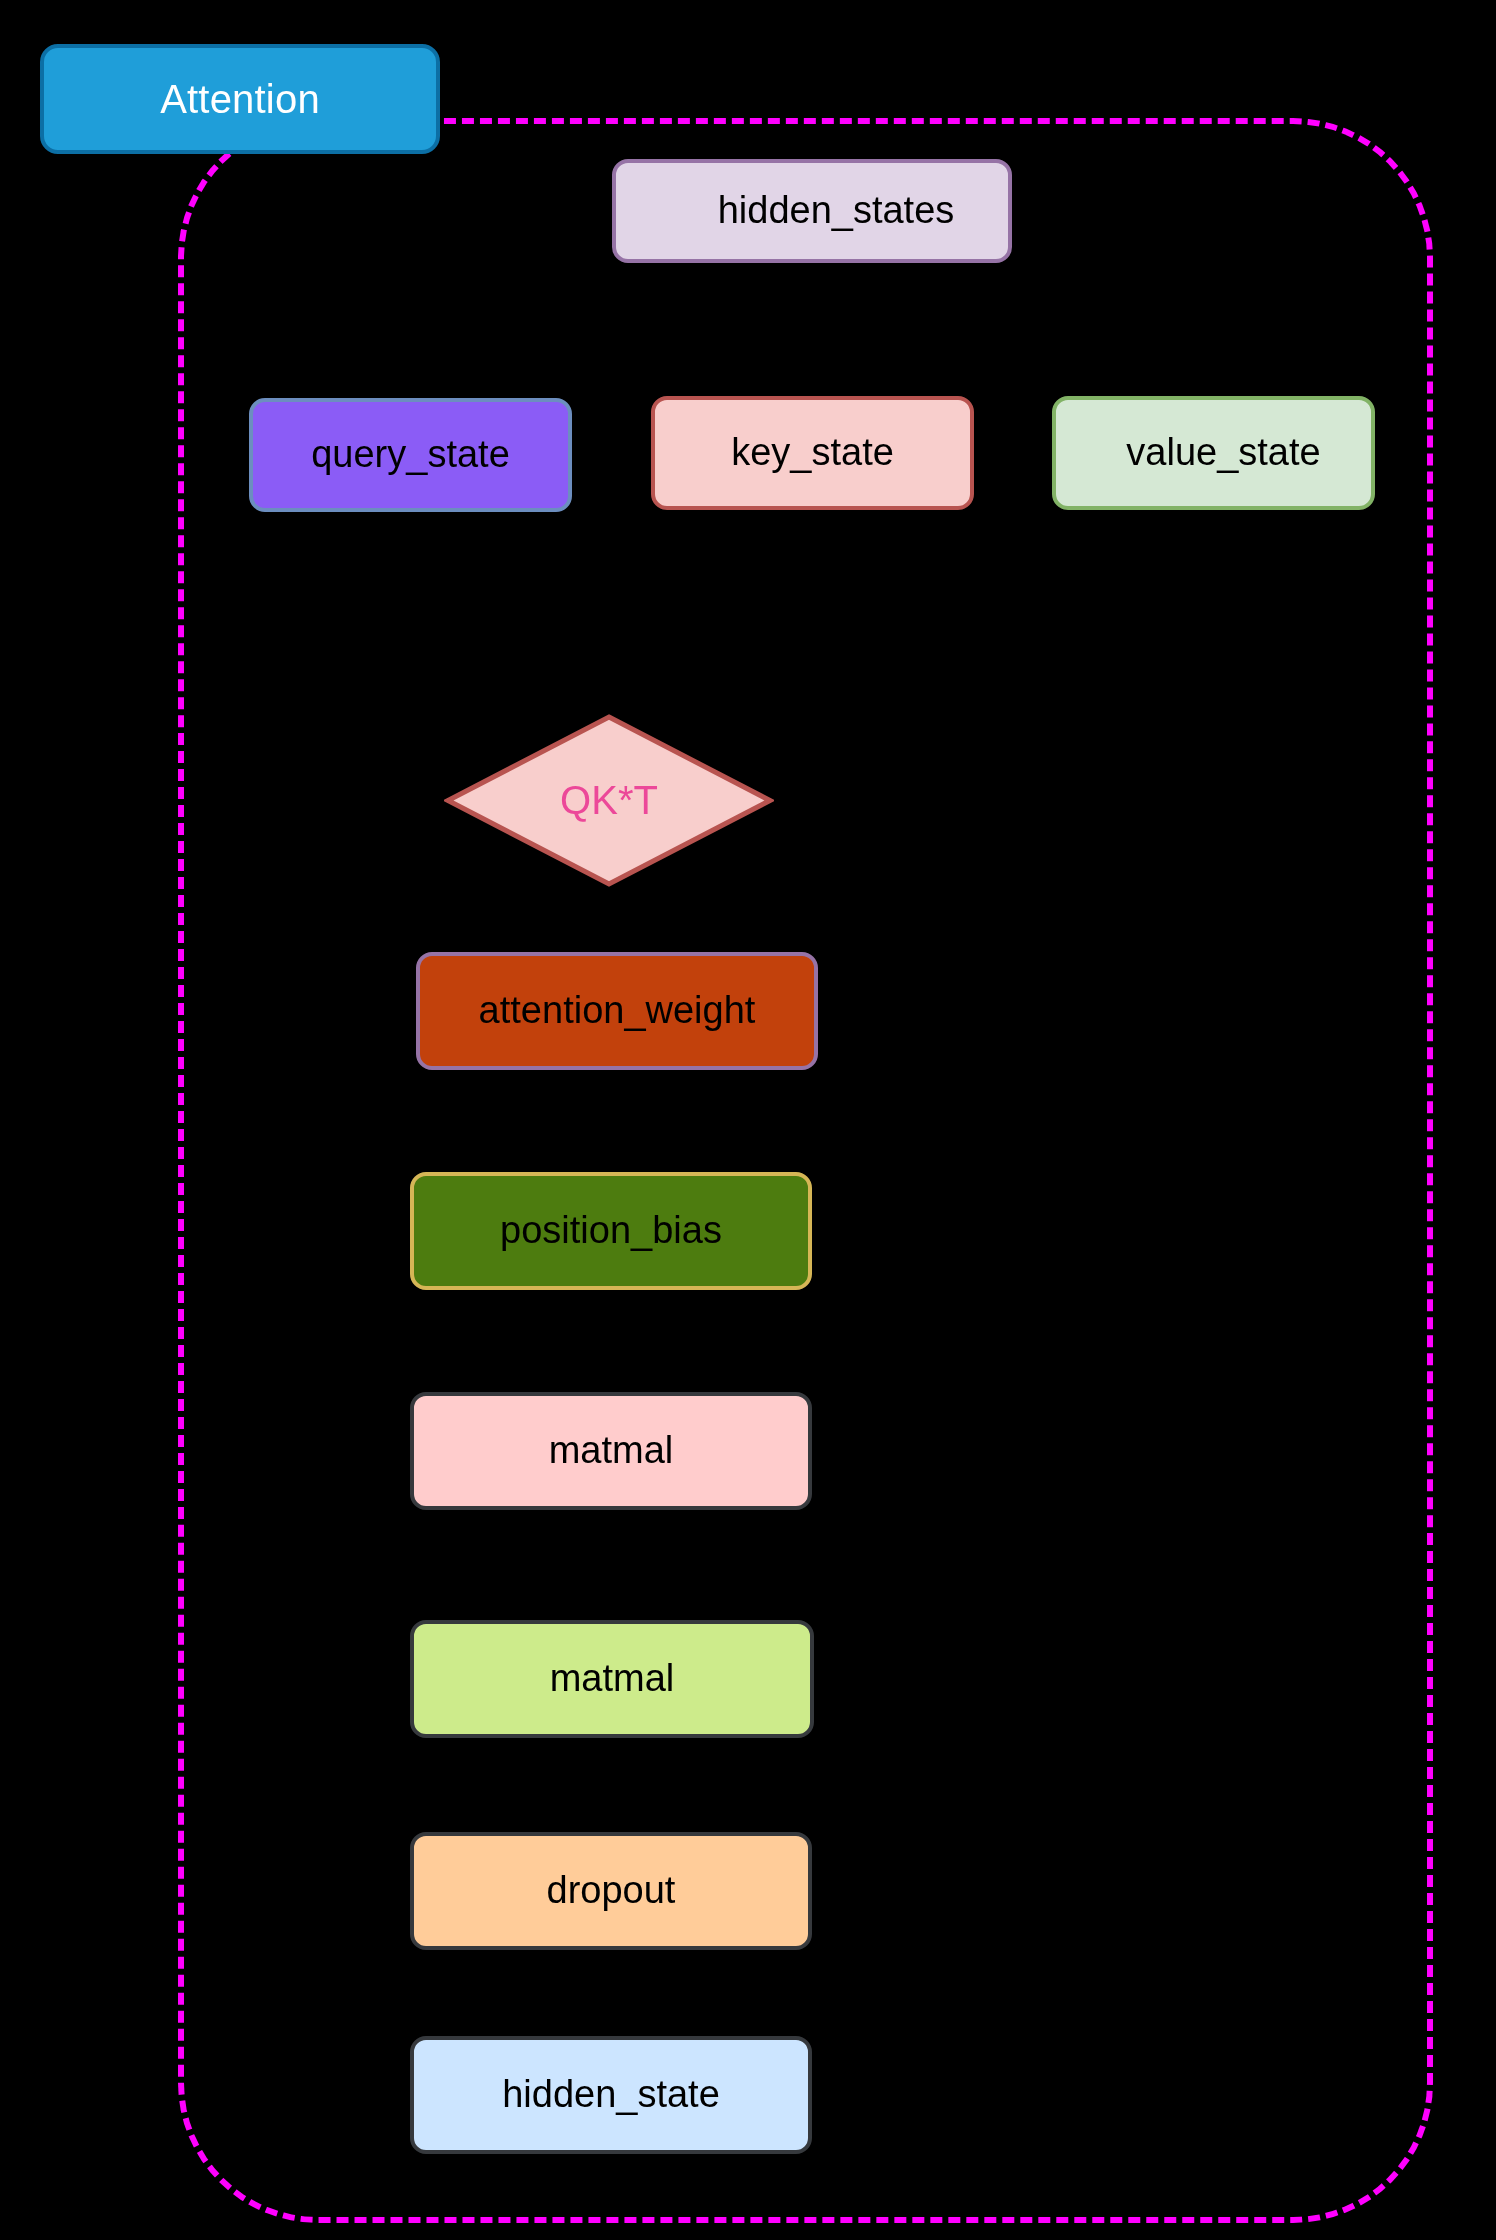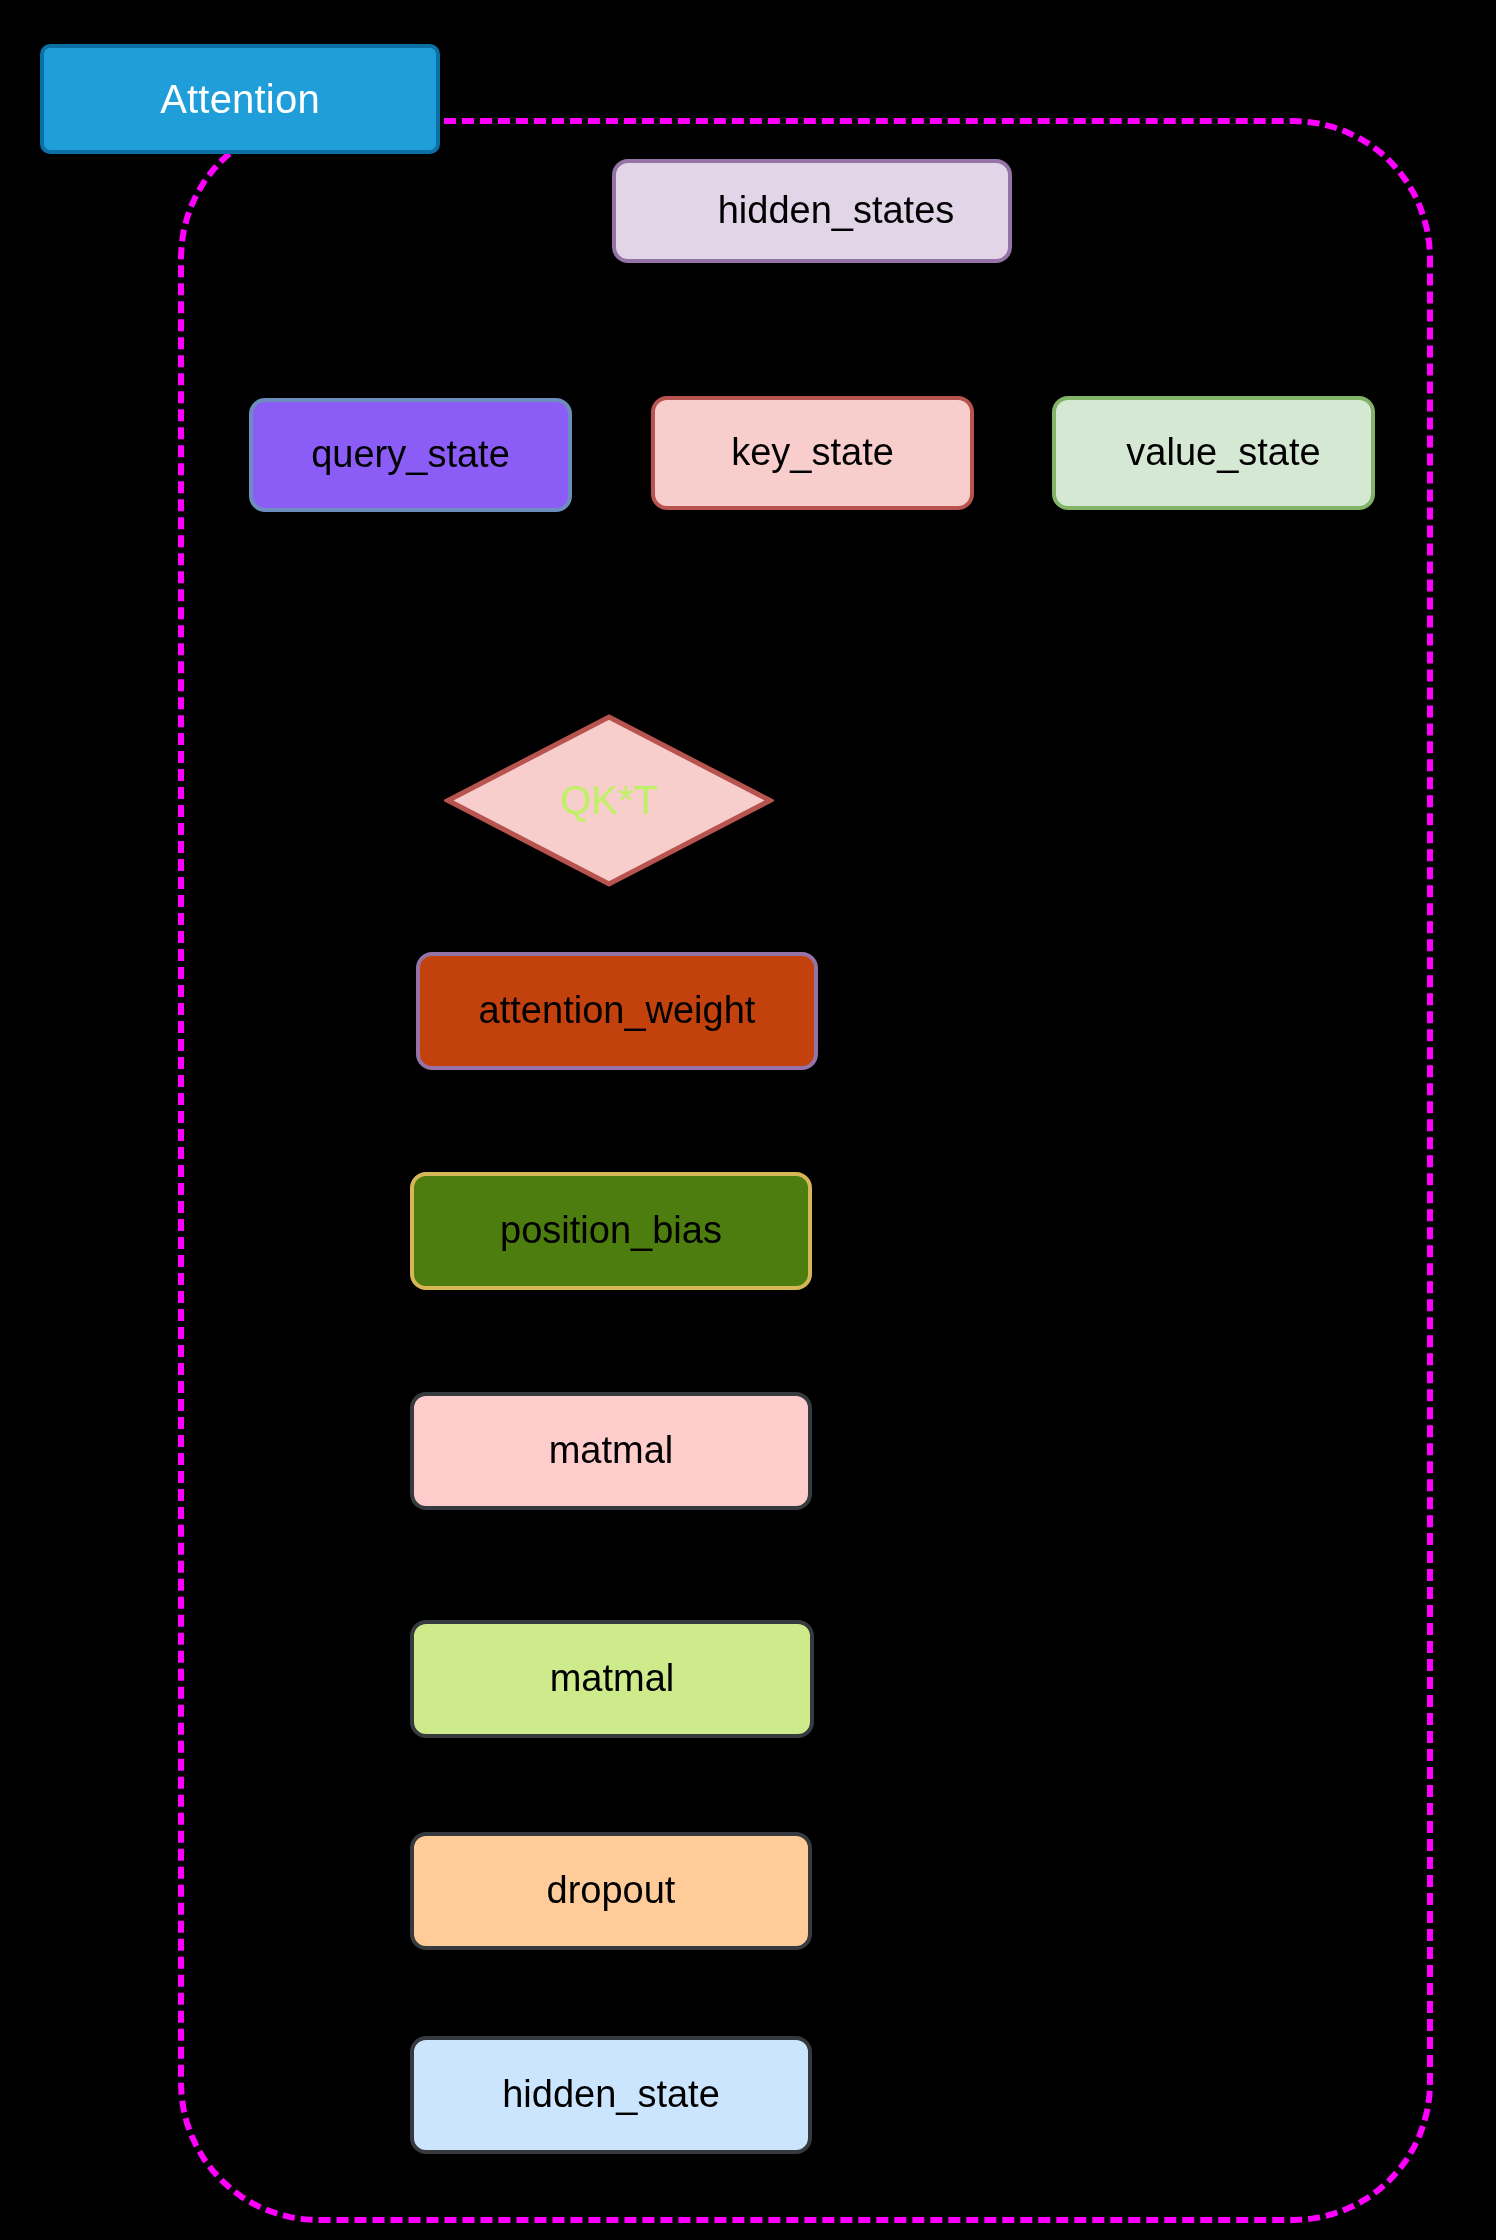--- a/index.html
+++ b/index.html
@@ -33,21 +33,21 @@
   }
   
   .cluster-title {
     position: absolute;
     left: 40px;
     top: 44px;
     width: 400px;
     height: 110px;
     background: #1f9ed9;
     border: 4px solid #0c6fa5;
-    border-radius: 10px;
+    border-radius: 18px;
     box-sizing: border-box;
     display: flex;
     align-items: center;
     justify-content: center;
     color: #ffffff;
     font-size: 40px;
     letter-spacing: 0.2px;
     z-index: 4;
   }
   
@@ -78,21 +78,21 @@
   .diamond-label {
     position: absolute;
     left: 0;
     top: 0;
     width: 100%;
     height: 100%;
     display: flex;
     align-items: center;
     justify-content: center;
     font-size: 40px;
-    color: #bef264;
+    color: #ec4899;
     pointer-events: none;
   }
 </style>
 </head>
 <body>
 
 <div id="canvas" style="background: rgb(0, 0, 0);">
 
   <div class="subgraph-border" style="border-color: rgb(255, 0, 255); border-style: dashed;"></div>
 

